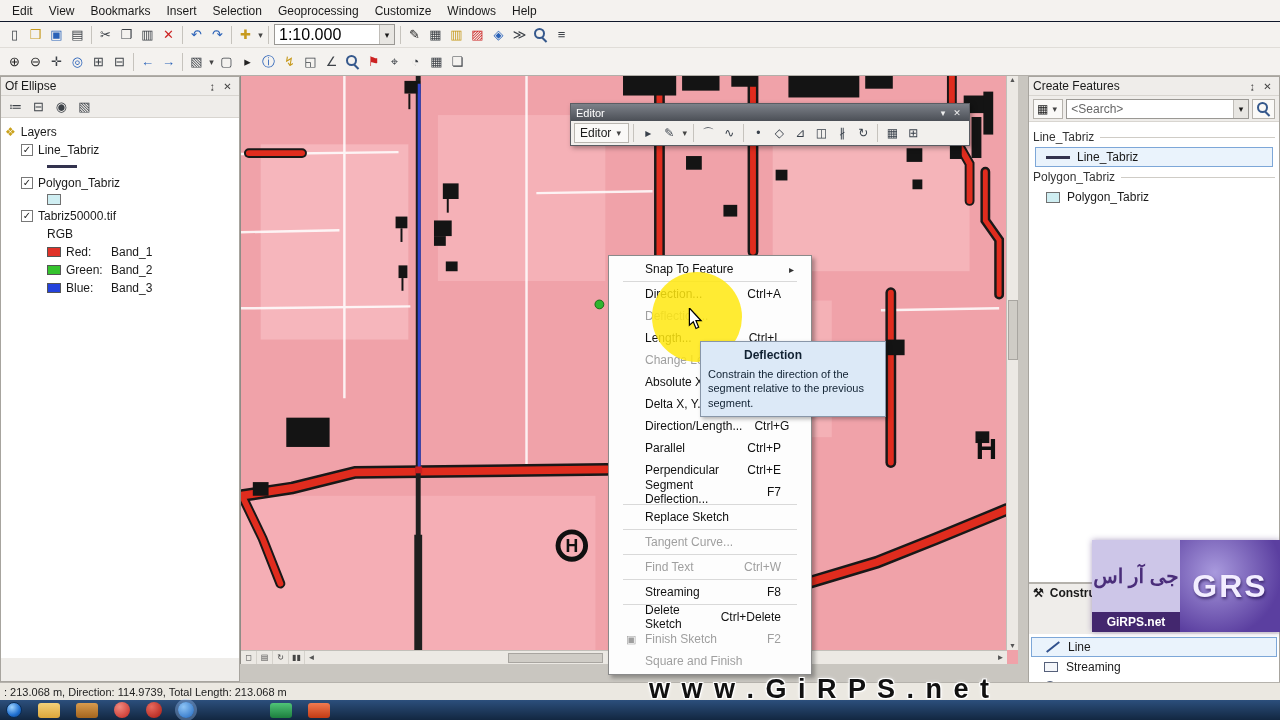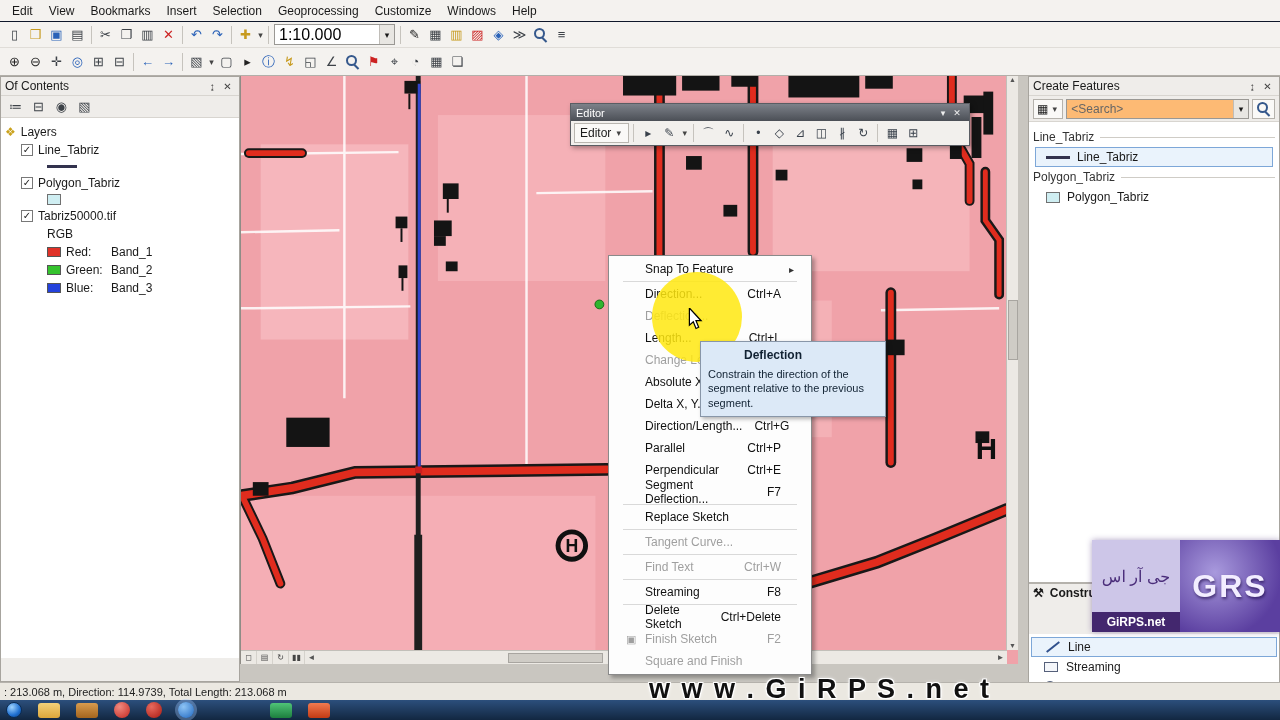--- a/index.html
+++ b/index.html
@@ -73,42 +73,42 @@
   .ycircle{position:absolute;left:652px;top:272px;width:90px;height:90px;border-radius:50%;background:#ffe70f;opacity:.85;z-index:60;}
   .cursor{position:absolute;left:688px;top:308px;z-index:80;}
   .ttip{position:absolute;left:700px;top:341px;width:186px;background:#dce9f7;border:1px solid #8896a8;box-shadow:2px 2px 4px rgba(0,0,0,.3);padding:6px 7px;z-index:70;font-size:11px;}
   .tt-title{font-weight:bold;margin-bottom:5px;font-size:12px;color:#123;padding-left:36px;}
   .tt-body{line-height:1.3;color:#123;}
 
   
   .rpanel{position:absolute;left:1028px;top:76px;width:252px;height:606px;background:#efedea;border:1px solid #a7a49e;z-index:2;}
   .cf-tools{height:26px;display:flex;align-items:center;gap:3px;padding:0 4px;border-bottom:1px solid #d8d5d0;}
   .cf-btn{height:20px;border:1px solid #b5b2ac;background:#faf9f7;display:inline-flex;align-items:center;padding:0 3px;gap:2px;}
-  .cf-combo{flex:1;display:flex;align-items:center;height:20px;background:#fdba74;border:1px solid #9a9894;}
+  .cf-combo{flex:1;display:flex;align-items:center;height:20px;background:#ffffff;border:1px solid #9a9894;}
   .cf-combo .txt{flex:1;padding-left:4px;color:#666;}
   .cf-list{background:#fff;height:460px;padding:6px 4px;overflow:hidden;}
   .cf-ghead{display:flex;align-items:center;gap:6px;height:18px;color:#333;}
   .cf-ghead .rule{flex:1;height:1px;background:#cfccc6;}
   .cf-item{display:flex;align-items:center;gap:7px;height:20px;padding-left:10px;border:1px solid transparent;margin:1px 2px;}
   .cf-item.sel{background:#eaf3fc;border-color:#7da7d8;}
   .ct-head{display:flex;align-items:center;gap:6px;height:20px;padding:0 4px;border-top:2px solid #b5b2ac;background:#efedea;font-weight:bold;}
   .ct-list{background:#fff;height:96px;padding:3px 2px;margin-top:32px;}
   .ct-item{display:flex;align-items:center;gap:8px;height:20px;padding-left:12px;border:1px solid transparent;}
   .ct-item.sel{background:#eaf3fc;border-color:#7da7d8;}
   .ct-line{width:16px;height:14px;position:relative;}
   .ct-line::before{content:"";position:absolute;left:1px;top:6px;width:16px;height:2px;background:#30508c;transform:rotate(-38deg);}
   .ct-rect{width:14px;height:10px;border:1px solid #55607a;background:#f4f6fa;}
   .ct-circ{width:12px;height:12px;border:1px solid #55607a;border-radius:50%;background:#f4f6fa;}
   .ct-ell{width:15px;height:10px;border:1px solid #55607a;border-radius:50%;background:#f4f6fa;}
   .cf-linesym{width:24px;height:3px;background:#33334e;}
 
   
   .girps{position:absolute;left:1092px;top:540px;width:188px;height:92px;display:flex;z-index:40;box-shadow:0 0 6px rgba(60,30,110,.4);}
   .girps-left{width:88px;background:#cdc6e8;display:flex;flex-direction:column;}
-  .girps-callig{flex:1;display:flex;align-items:center;justify-content:center;color:#4a2d7a;font-size:16px;font-weight:normal;}
+  .girps-callig{flex:1;display:flex;align-items:center;justify-content:center;color:#4a2d7a;font-size:20px;font-weight:bold;}
   .girps-site{height:20px;background:#43276e;color:#fff;font-size:12px;font-weight:bold;display:flex;align-items:center;justify-content:center;}
   .girps-right{width:100px;background:radial-gradient(circle at 35% 35%,#a899dd,#5b3fa0 75%);display:flex;align-items:center;justify-content:center;}
   .girps-initials{font-size:32px;font-weight:bold;color:#f2edff;text-shadow:1px 2px 3px rgba(20,0,60,.6);letter-spacing:2px;}
 
   
   .statusbar{position:absolute;left:0;top:682px;width:1280px;height:18px;background:#ebe8e1;border-top:1px solid #b5b2ac;display:flex;align-items:center;padding-left:4px;font-size:11px;color:#222;z-index:5;}
   .wmark{position:absolute;left:610px;top:674px;width:420px;text-align:center;z-index:90;font-size:27px;font-weight:bold;color:#111;letter-spacing:2px;
     text-shadow:-1px -1px 0 #fff,1px -1px 0 #fff,-1px 1px 0 #fff,1px 1px 0 #fff,0 0 4px #fff;}
   .taskbar{position:absolute;left:0;top:700px;width:1280px;height:20px;background:linear-gradient(#2c4f7c,#122741);z-index:100;display:flex;align-items:center;gap:16px;padding-left:6px;}
   .orb{width:16px;height:16px;border-radius:50%;background:radial-gradient(circle at 35% 30%,#9fd4ff,#1f6fd0 60%,#0b3d7a);border:1px solid #0a2c55;}
@@ -191,21 +191,21 @@
       </span>
     <span class="ic red">⚑</span>
     <span class="ic">⌖</span>
     <span class="ic">◔</span>
     <span class="ic">▦</span>
     <span class="ic">❏</span>
   </div>
 
   <div class="toc">
     <div class="panel-head">
-      <span>Of Contents</span>
+      <span>Of Ellipse</span>
       <span class="sp"></span>
       <span class="ph-btn">↨</span>
       <span class="ph-btn">✕</span>
     </div>
     <div class="toc-tools">
       <span class="ic">≔</span>
       <span class="ic">⊟</span>
       <span class="ic">◉</span>
       <span class="ic">▧</span>
     </div>

